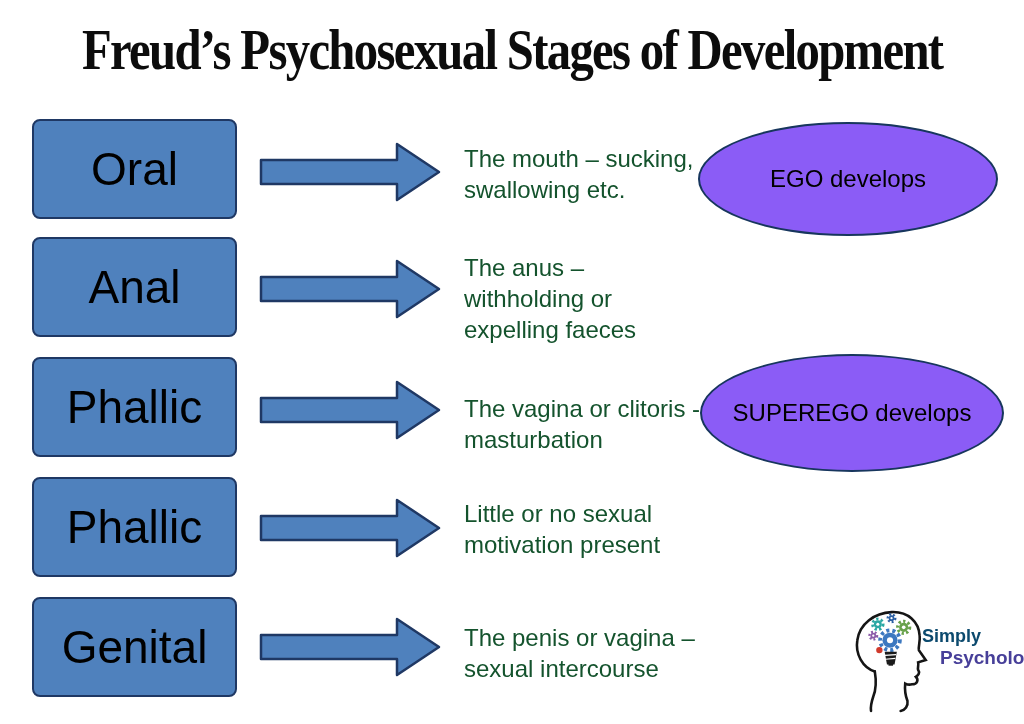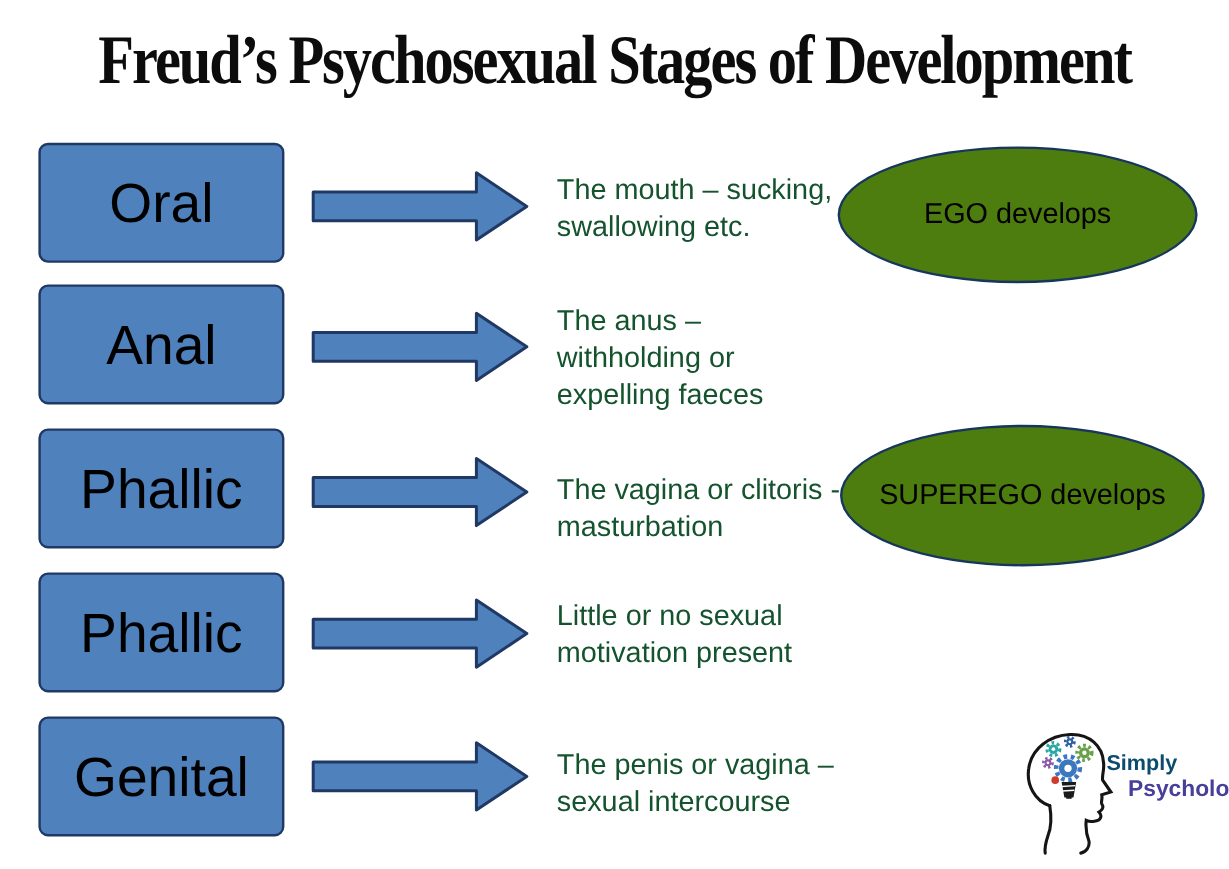--- a/index.html
+++ b/index.html
@@ -20,21 +20,21 @@
   }
   .box-r0{top:119px}.box-r1{top:237px}.box-r2{top:357px}.box-r3{top:477px}.box-r4{top:597px}
   .arrow{position:absolute;left:259px;width:183px;height:62px;}
   .arr-r0{top:141px}.arr-r1{top:258px}.arr-r2{top:379px}.arr-r3{top:497px}.arr-r4{top:616px}
   .desc{
     position:absolute;left:464px;width:260px;
     font-size:24px;line-height:31px;color:#14532d;white-space:pre-line;
   }
   .desc-r0{top:143px}.desc-r1{top:252px}.desc-r2{top:393px}.desc-r3{top:498px}.desc-r4{top:622px}
   .ellipse{
-    position:absolute;background:#4d7c0f;border:2px solid #17365d;border-radius:50%;
+    position:absolute;background:#8b5cf6;border:2px solid #17365d;border-radius:50%;
     display:flex;align-items:center;justify-content:center;
     font-size:24px;color:#000;text-align:right;
   }
   .ellipse-ego{left:698px;top:122px;width:296px;height:110px;}
   .ellipse-superego{left:700px;top:354px;width:300px;height:114px;}
   .logo{position:absolute;left:852px;top:604px;width:172px;height:118px;}
   .logo svg{position:absolute;left:0;top:0;}
   .logo-simply{position:absolute;left:70px;top:22px;font-size:18px;font-weight:700;color:#0c4a6e;}
   .logo-psych{position:absolute;left:66px;top:43px;font-size:19px;font-weight:700;color:#473f99;margin-left:22px;}
 </style>

